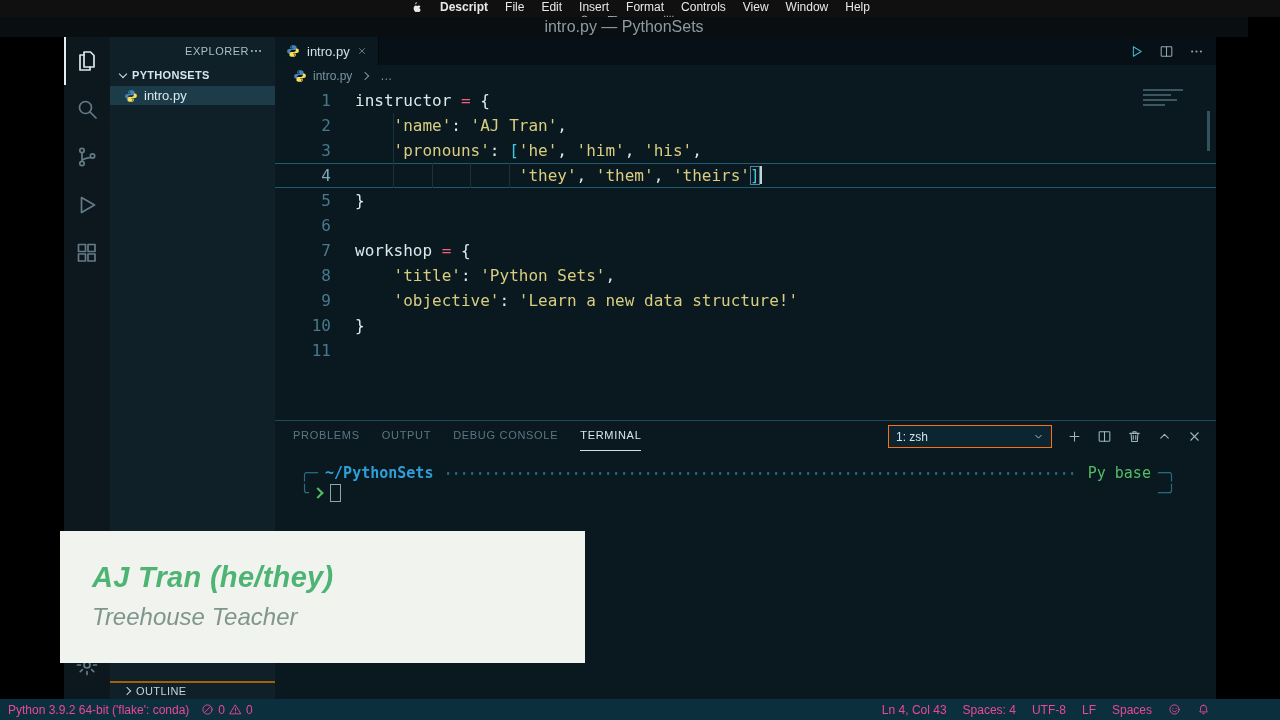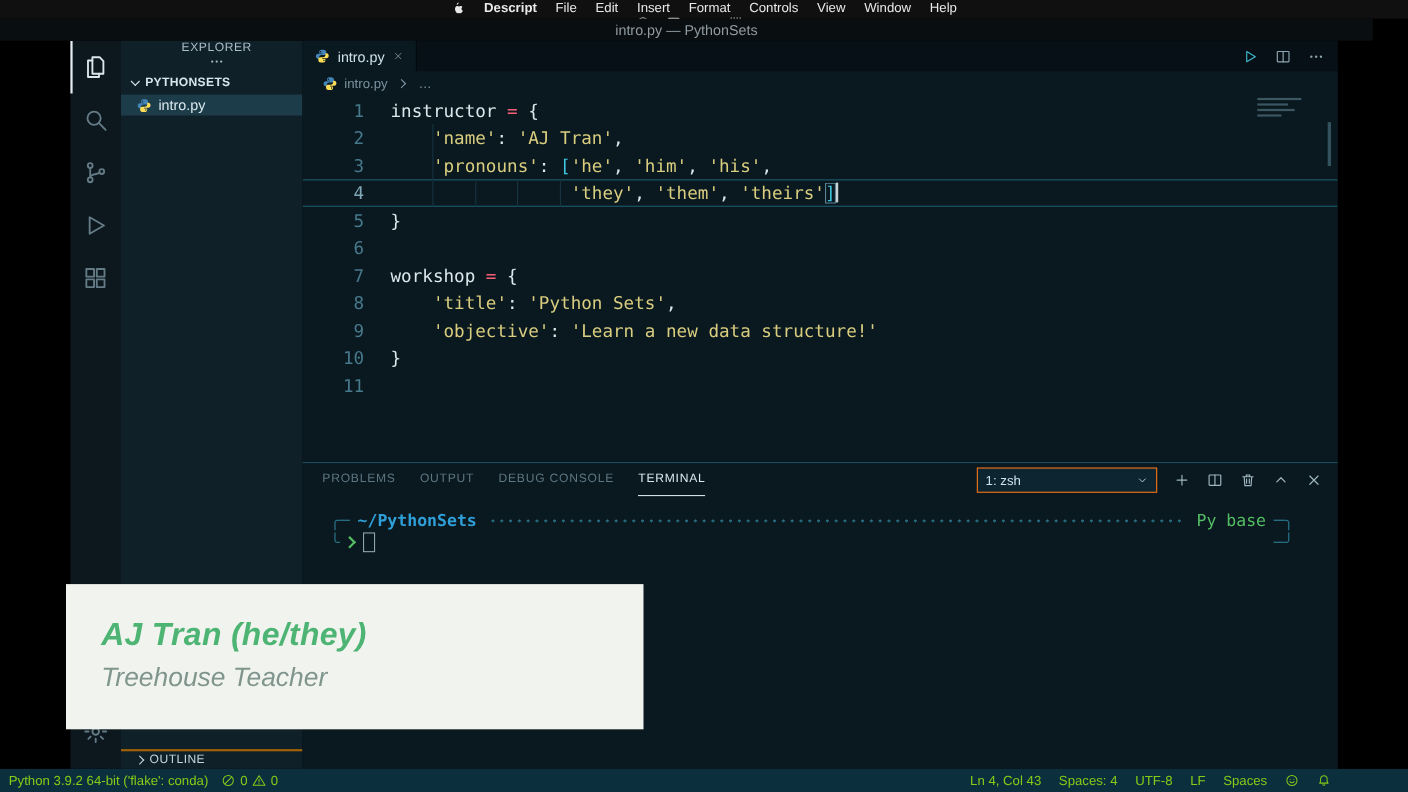--- a/index.html
+++ b/index.html
@@ -10,37 +10,37 @@
   
   .menubar { position:absolute; left:0; top:0; width:1280px; height:17px; background:#101010;
              display:flex; align-items:center; justify-content:space-between; padding:0 12px;
              box-sizing:border-box; font-size:12px;flex-direction:column; }
   .menu-left { display:flex; align-items:center; gap:17px; color:#e8e8e8; }
   .menu-item.app { font-weight:bold; }
   .menu-right { display:flex; align-items:center; gap:15px; color:#c4c4c4; }
 
   
   .titlebar { position:absolute; left:0; top:17px; width:1248px; height:20px; background:#090e10;
-              display:flex; align-items:center; justify-content:center; color:#8f9ba1; font-size:13px; }
+              display:flex; align-items:center; justify-content:center; color:#8f9ba1; font-size:16px; }
 
   
   .window { position:absolute; left:64px; top:37px; width:1152px; height:662px; }
 
   
   .activitybar { position:absolute; left:0; top:0; width:46px; height:662px; background:#0c171e;
                  display:flex; flex-direction:column; align-items:center; }
   .act-item { width:46px; height:48px; display:flex; align-items:center; justify-content:center; color:#647b86; }
   .act-item.active { color:#dbe7ec; box-shadow:inset 2px 0 0 0 #e7eef2; }
   .act-item .ic { width:24px; height:24px; }
   .act-bottom { margin-top:auto; margin-bottom:10px; }
 
   
   .sidebar { position:absolute; left:46px; top:0; width:165px; height:662px; background:#0f2029; }
-  .sidebar-header { height:27px; display:flex; align-items:center; justify-content:flex-start;
-                    padding:0 12px 0 21px; color:#a9bec7; font-size:11px; letter-spacing:.5px;flex-direction:column; }
+  .sidebar-header { height:27px; display:flex; align-items:center; justify-content:flex-end;
+                    padding:0 12px 0 21px; color:#a9bec7; font-size:11px; letter-spacing:.5px; }
   .sidebar-header .ic { width:14px; height:14px; }
   .folder-row { height:22px; display:flex; align-items:center; padding-left:6px; color:#d8e6ec;
                 font-size:11px; font-weight:bold; letter-spacing:.3px; }
   .file-row { height:19px; display:flex; align-items:center; gap:6px; padding-left:14px;
               font-size:13px; color:#dce9ee; }
   .file-row.selected { background:#1d3c4a; }
   .file-row .ic, .tab .ic, .breadcrumbs .ic { width:14px; height:14px; }
   .outline-row { position:absolute; left:0; bottom:0; width:165px; height:16px; border-top:2px solid #a16207;
                  display:flex; align-items:center; padding-left:10px; color:#c2d4dc; font-size:11px;
                  font-weight:normal; letter-spacing:.4px; }
@@ -117,21 +117,21 @@
 
   
   .overlay { position:absolute; left:60px; top:531px; width:525px; height:132px; background:#f1f3ee;
              padding:30px 0 0 32px; box-sizing:border-box;font-style:italic; }
   .ov-title { font-size:29px; font-weight:bold; color:#4eb474; letter-spacing:.3px; }
   .ov-sub { font-size:24px; color:#7f958e; margin-top:9px; }
 
   
   .statusbar { position:absolute; left:0; top:699px; width:1280px; height:21px; background:#0c2f3e;
                display:flex; align-items:center; justify-content:space-between; padding:0 70px 0 8px;
-               box-sizing:border-box; font-size:12px; color:#84cc16; }
+               box-sizing:border-box; font-size:12px; color:#ec4899; }
   .sb-left, .sb-right { display:flex; align-items:center; }
   .sb-left { gap:12px; }
   .sb-right { gap:16px; }
   .sb-diag { display:flex; align-items:center; gap:4px; }
   .statusbar .ic { width:13px; height:13px; }
 
   .ic { display:inline-flex; }
   .ic svg { width:100%; height:100%; display:block; }
 </style>
 </head>

